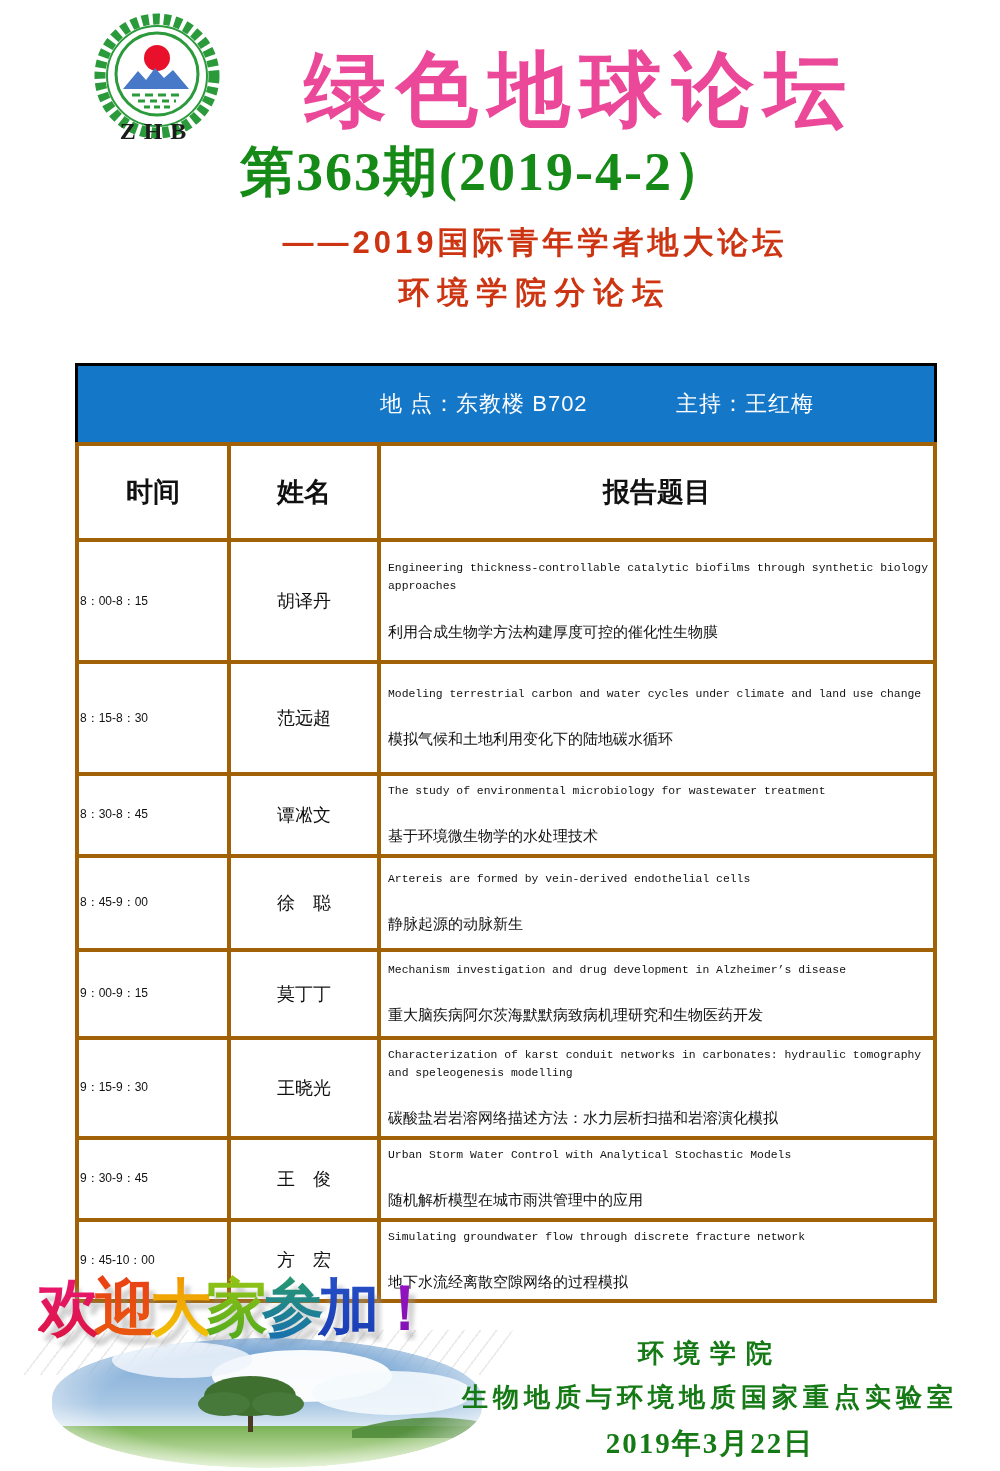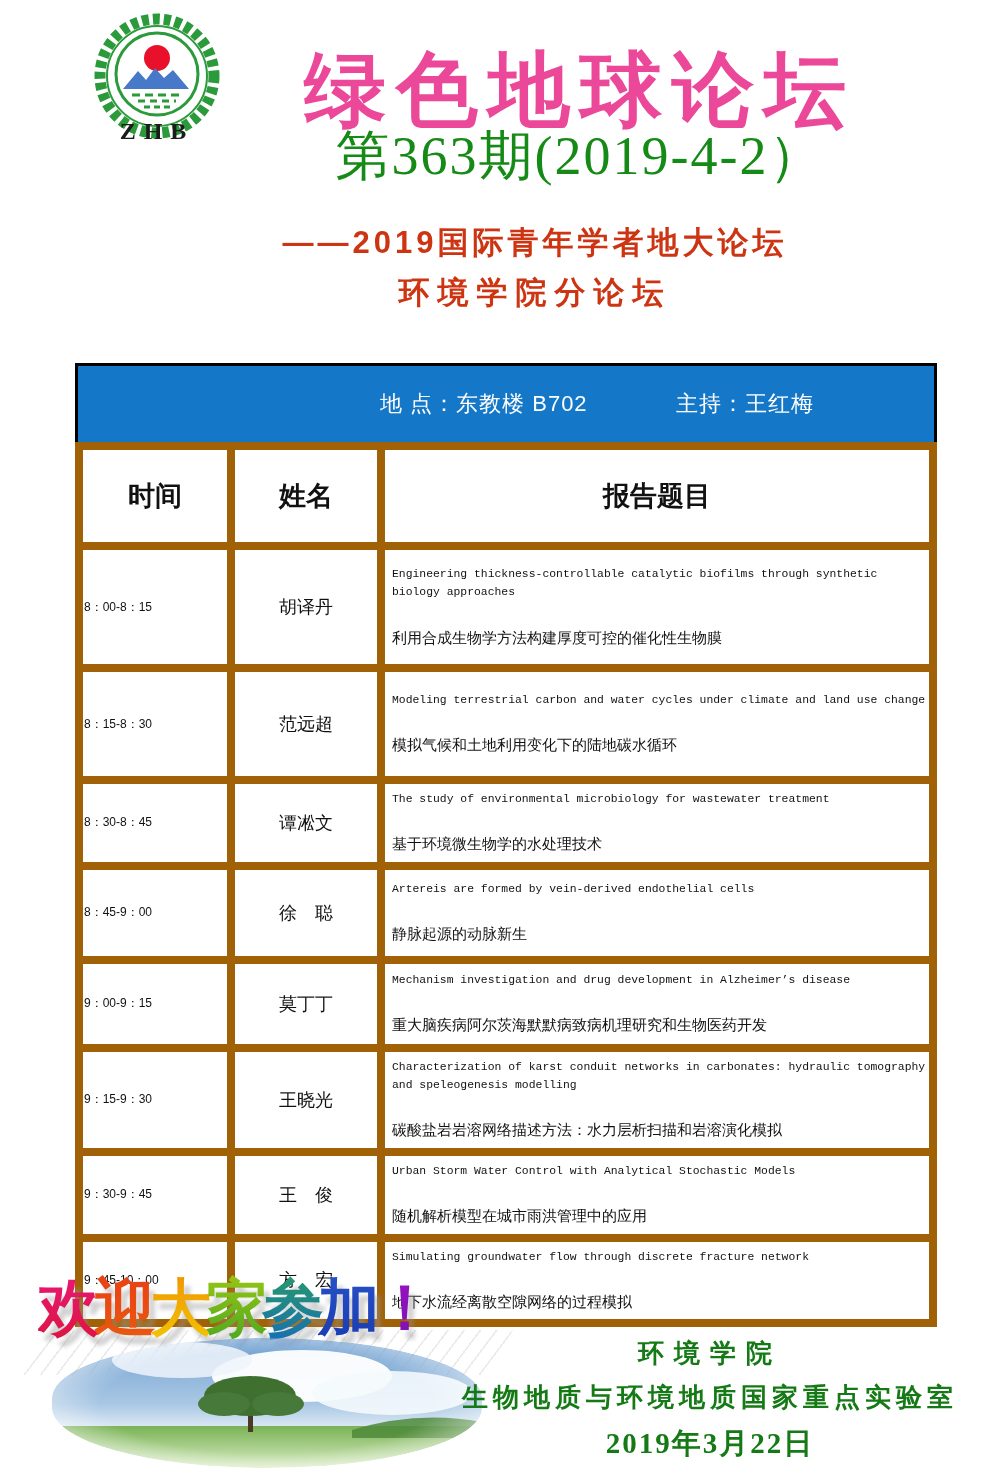--- a/index.html
+++ b/index.html
@@ -9,22 +9,22 @@
   }
   
   .logo-wrap{position:absolute;left:86px;top:13px;width:142px;height:132px;}
   .main-title{
     position:absolute;left:240px;top:36px;width:680px;height:110px;
     display:flex;align-items:center;justify-content:center;
     font-size:82px;font-weight:bold;color:#ec4899;letter-spacing:10px;
     font-family:"DejaVu Sans",sans-serif;white-space:nowrap;
   }
   .issue-line{
-    position:absolute;left:240px;top:120px;width:680px;text-align:center;
-    font-size:54px;font-weight:normal;color:#168a16;letter-spacing:2px;
+    position:absolute;left:240px;top:136px;width:680px;text-align:left;
+    font-size:54px;font-weight:bold;color:#168a16;letter-spacing:2px;
     font-family:"Liberation Serif",serif;white-space:nowrap;
   }
   .subtitle1{
     position:absolute;left:0;top:222px;width:1070px;text-align:center;
     font-size:31px;font-weight:bold;color:#cc3412;letter-spacing:4px;
   }
   .subtitle2{
     position:absolute;left:0;top:272px;width:1070px;text-align:center;
     font-size:31px;font-weight:bold;color:#cc3412;letter-spacing:8px;
   }
@@ -41,21 +41,21 @@
   .info-loc{left:302px;}
   .info-host{left:598px;}
   
   .sched{
     position:absolute;left:75px;top:442px;width:862px;
     border-collapse:collapse;table-layout:fixed;background:#fff;
   }
   .sched col.c-time{width:152px;}
   .sched col.c-name{width:150px;}
   .sched th,.sched td{
-    border:8px solid #a16207;vertical-align:middle;color:#111;
+    border:4px solid #a16207;vertical-align:middle;color:#111;
   }
   .sched th{font-size:27px;font-weight:bold;text-align:center;height:90px;}
   .sched td.t-time{font-size:12px;text-align:left;white-space:nowrap;}
   .sched td.t-name{font-size:18px;text-align:center;}
   .sched td.t-title{padding:6px 2px 6px 7px;}
   .title-en{
     font-family:"Liberation Mono",monospace;font-size:11.4px;line-height:1.6;
     color:#111;
   }
   .title-zh{font-size:15px;line-height:1.5;color:#111;margin-top:25px;}

